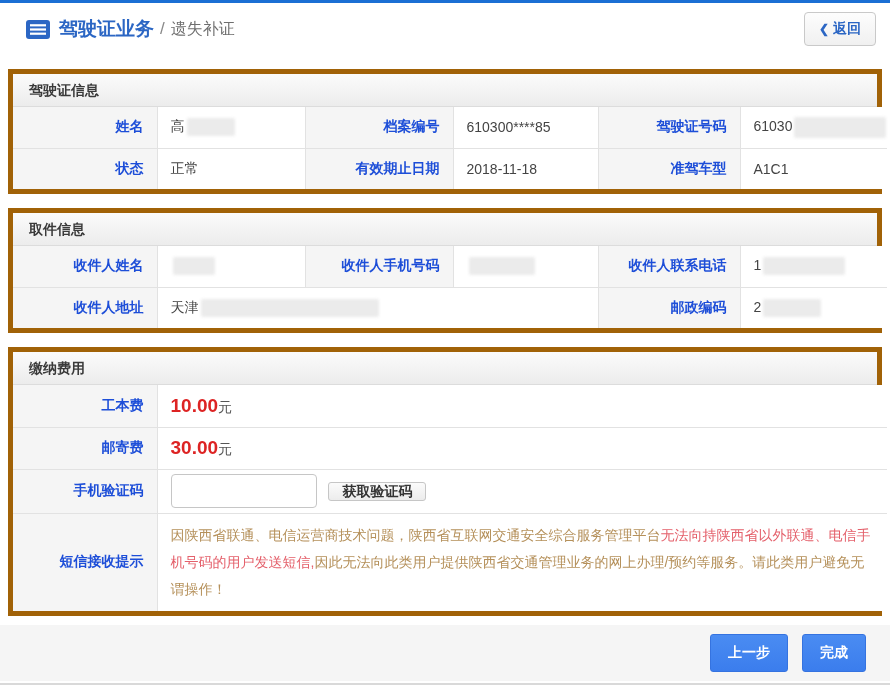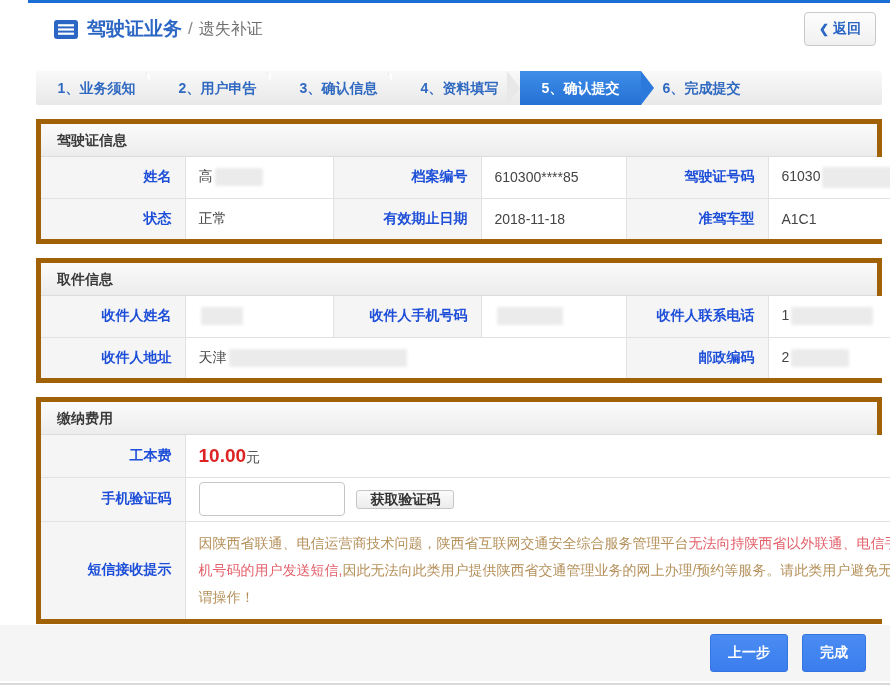--- a/index.html
+++ b/index.html
@@ -2,21 +2,21 @@
 <html><head>
 <meta charset="utf-8">
 <style>
   * { margin:0; padding:0; box-sizing:border-box; }
   body {
     font-family: "Liberation Sans", "DejaVu Sans", sans-serif;
     background:#fff; color:#444;
   }
   .page {
     width:890px; height:685px; background:#fff; overflow:hidden;
-    border-bottom:2px solid #d9d9d9; position:relative;padding-left:28px;
+    border-bottom:2px solid #d9d9d9; position:relative;
   }
   .topbar { height:3px; background:#1b6fd4; width:100%; }
 
   
   .header {
     height:52px; display:flex; align-items:center; padding:0 14px 0 26px;
   }
   .hdr-icon { width:24px; height:19px; margin-right:9px; flex:0 0 auto; }
   .title-primary { color:#2b66c4; font-size:19px; font-weight:bold; }
   .title-divider { color:#8a8a8a; font-size:17px; margin:0 6px; }
@@ -128,28 +128,20 @@
     <span class="title-primary">驾驶证业务</span>
     <span class="title-divider">/</span>
     <span class="title-secondary">遗失补证</span>
     <span class="spacer"></span>
     <button class="back-btn">
       <span class="back-arrow">❮</span>
       <span>返回</span>
     </button>
   </div>
 
-  <div class="steps">
-    <div class="step"><span>1、业务须知</span><span class="sep"></span></div>
-    <div class="step"><span>2、用户申告</span><span class="sep"></span></div>
-    <div class="step"><span>3、确认信息</span><span class="sep"></span></div>
-    <div class="step"><span>4、资料填写</span></div>
-    <div class="step active"><span>5、确认提交</span></div>
-    <div class="step"><span>6、完成提交</span></div>
-  </div>
 
   <div class="section">
     <div class="section-header">驾驶证信息</div>
     <table>
       <colgroup>
           <col style="width:144px">
           <col style="width:148px">
           <col style="width:148px">
           <col style="width:145px">
           <col style="width:142px">
@@ -212,20 +204,24 @@
       <colgroup>
           <col style="width:144px">
           <col style="width:730px">
         </colgroup>
       <tbody>
           <tr>
         <td class="lbl" style="height:42px">工本费</td>
         <td class="val"><span class="fee-num">10.00</span><span class="fee-unit">元</span></td>
       </tr>
       <tr>
+        <td class="lbl" style="height:42px">邮寄费</td>
+        <td class="val"><span class="fee-num">30.00</span><span class="fee-unit">元</span></td>
+      </tr>
+      <tr>
         <td class="lbl" style="height:44px">手机验证码</td>
         <td class="val">
           <input class="captcha-input" type="text" value="" style="">
           <button class="captcha-btn">获取验证码</button>
         </td>
       </tr>
       <tr>
         <td class="lbl" style="height:68px">短信接收提示</td>
         <td class="val notice-cell">
           <span class="notice-brown">因陕西省联通、电信运营商技术问题，陕西省互联网交通安全综合服务管理平台</span><span class="notice-red">无法向持陕西省以外联通、电信手机号码的用户发送短信,</span><span class="notice-brown">因此无法向此类用户提供陕西省交通管理业务的网上办理/预约等服务。请此类用户避免无谓操作！</span>

